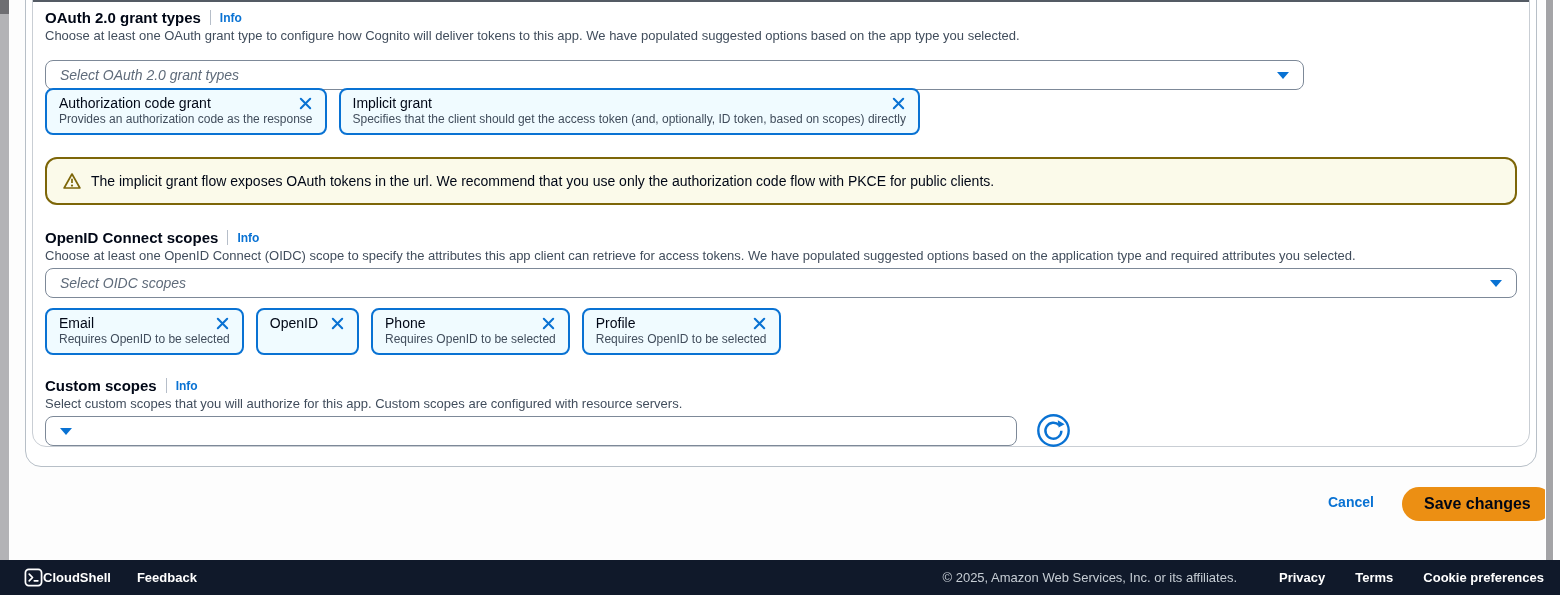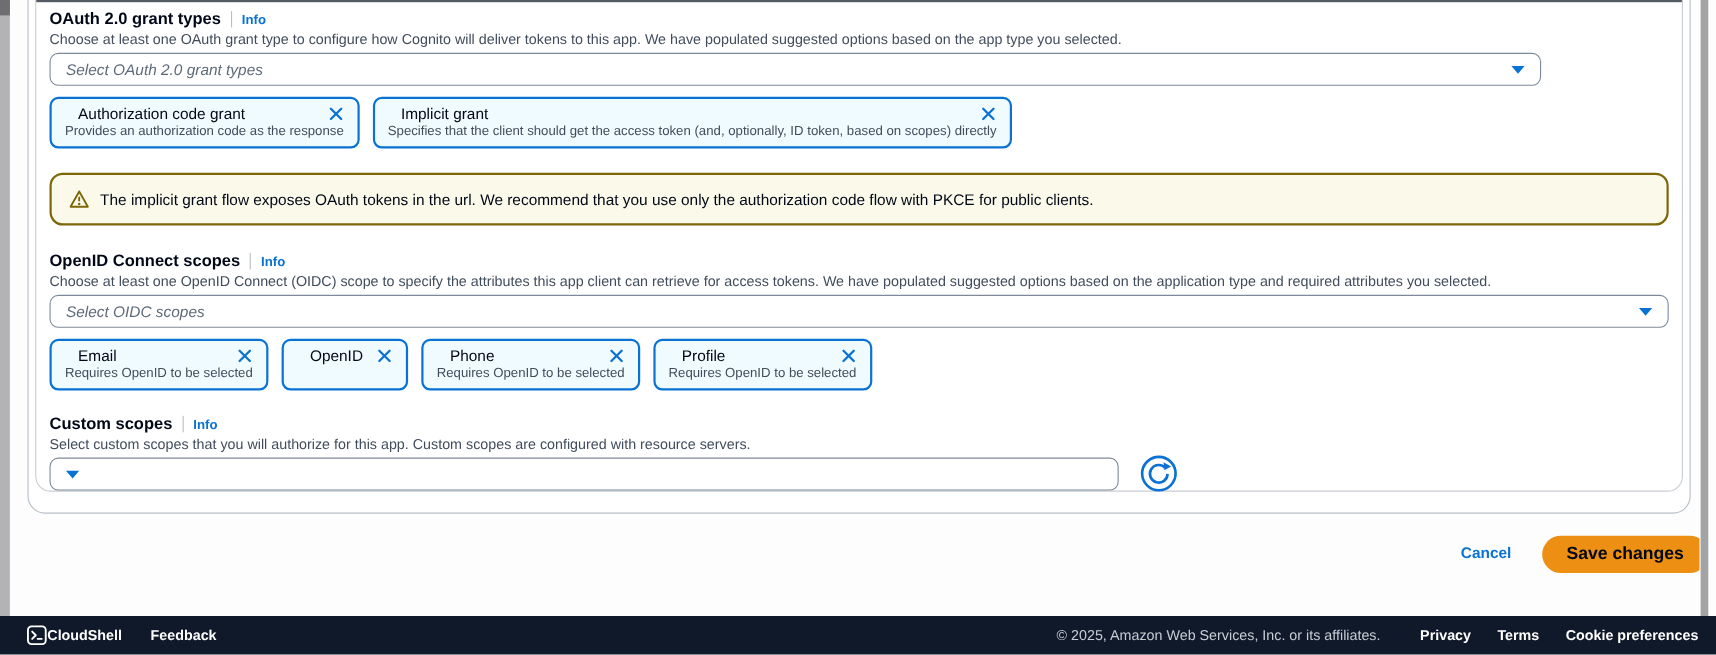--- a/index.html
+++ b/index.html
@@ -26,42 +26,42 @@
   .sec-desc { position:absolute; left:45px; font-size:13px; color:#414d5c; white-space:nowrap; }
 
   
   .select { position:absolute; height:30px; background:#fff; border:1px solid #7d8998; border-radius:8px; display:flex; align-items:center; padding:0 14px; cursor:pointer; }
   .select .placeholder { font-size:14px; font-style:italic; color:#5f6b7a; flex:1; }
   .caret { width:0; height:0; border-left:6px solid transparent; border-right:6px solid transparent; border-top:7px solid #0972d3; }
 
   
   .chip-row { position:absolute; left:45px; display:flex; gap:12px; }
   .chip { border:2px solid #0972d3; background:#f0fbff; border-radius:8px; min-height:46px; padding:5px 12px 7px 12px; }
-  .chip-top { display:flex; align-items:flex-end; justify-content:space-between; gap:22px;margin-left:12px; }
+  .chip-top { display:flex; align-items:flex-end; justify-content:space-between; gap:22px; }
   .chip-title { font-size:14px; color:#000716; white-space:nowrap; }
   .chip-desc { font-size:12px; color:#414d5c; margin-top:1px; white-space:nowrap; }
   .x-btn { cursor:pointer; display:inline-flex; }
 
   
   .warning { position:absolute; left:45px; width:1472px; height:48px; border:2px solid #7d6608; background:#fbfaea; border-radius:12px; display:flex; align-items:center; gap:10px; padding:0 16px; }
   .warning-text { font-size:14px; color:#000716; }
 
   
   .refresh-btn { position:absolute; display:inline-flex; cursor:pointer; background:none; border:none; }
 
   
   .cancel-btn { position:absolute; font-size:14px; font-weight:bold; color:#0972d3; background:none; border:none; cursor:pointer; }
   .save-btn { position:absolute; height:34px; padding:0 22px; background:#ec8f13; border:none; border-radius:20px; font-family:"Liberation Sans", sans-serif; font-size:16px; font-weight:bold; color:#000716; cursor:pointer; }
 
   
   .footer { position:absolute; left:0; bottom:0; width:1560px; height:35px; background:#10192a; display:flex; align-items:center; padding:0 16px; }
   .footer .cloudshell { display:flex; align-items:center; gap:0; margin-left:8px; cursor:pointer; }
   .footer .label { color:#fff; font-size:13px; font-weight:bold; }
   .footer .feedback { margin-left:26px; cursor:pointer; }
-  .footer .right { margin-left:auto; display:flex; align-items:center; gap:24px;text-align:center; }
+  .footer .right { margin-left:auto; display:flex; align-items:center; gap:30px;text-align:center; }
   .footer .copyright { color:#c6cdd4; font-size:13px; font-weight:normal; margin-right:12px; }
   .footer .flink { cursor:pointer; }
 </style>
 </head>
 <body>
 
 <div class="page">
 
   <div class="left-strip">
       <div class="thumb-top"></div>
@@ -71,21 +71,21 @@
   <div class="inner-card"></div>
   <div class="top-divider"></div>
 
   <div class="sec-head" style="top:9px;">
     <span class="sec-title">OAuth 2.0 grant types</span>
     <span class="head-sep"></span>
     <span class="info-link">Info</span>
   </div>
   <div class="sec-desc" style="top:28px;">Choose at least one OAuth grant type to configure how Cognito will deliver tokens to this app. We have populated suggested options based on the app type you selected.</div>
 
-  <div class="select" style="left:45px; top:48px; width:1356px;">
+  <div class="select" style="left:45px; top:60px; width:1259px;">
     <span class="placeholder">Select OAuth 2.0 grant types</span>
     <span class="caret"></span>
   </div>
 
   <div class="chip-row" style="top:88px;">
     <div class="chip">
       <div class="chip-top">
         <span class="chip-title">Authorization code grant</span>
         <span class="x-btn">
           <svg width="15" height="15" viewBox="0 0 16 16">

